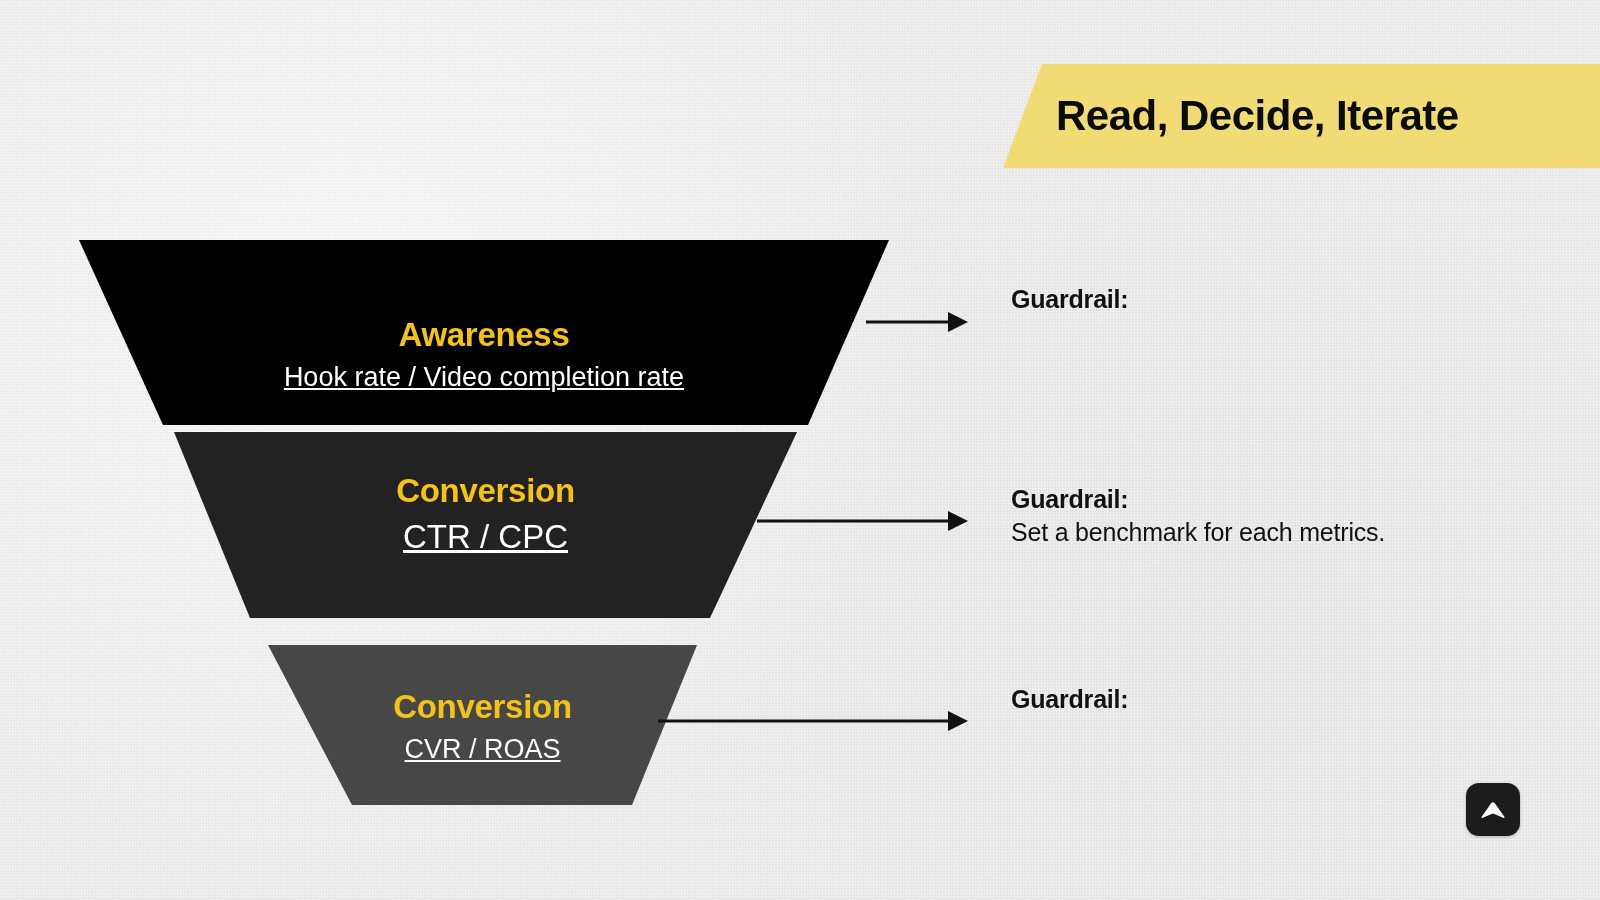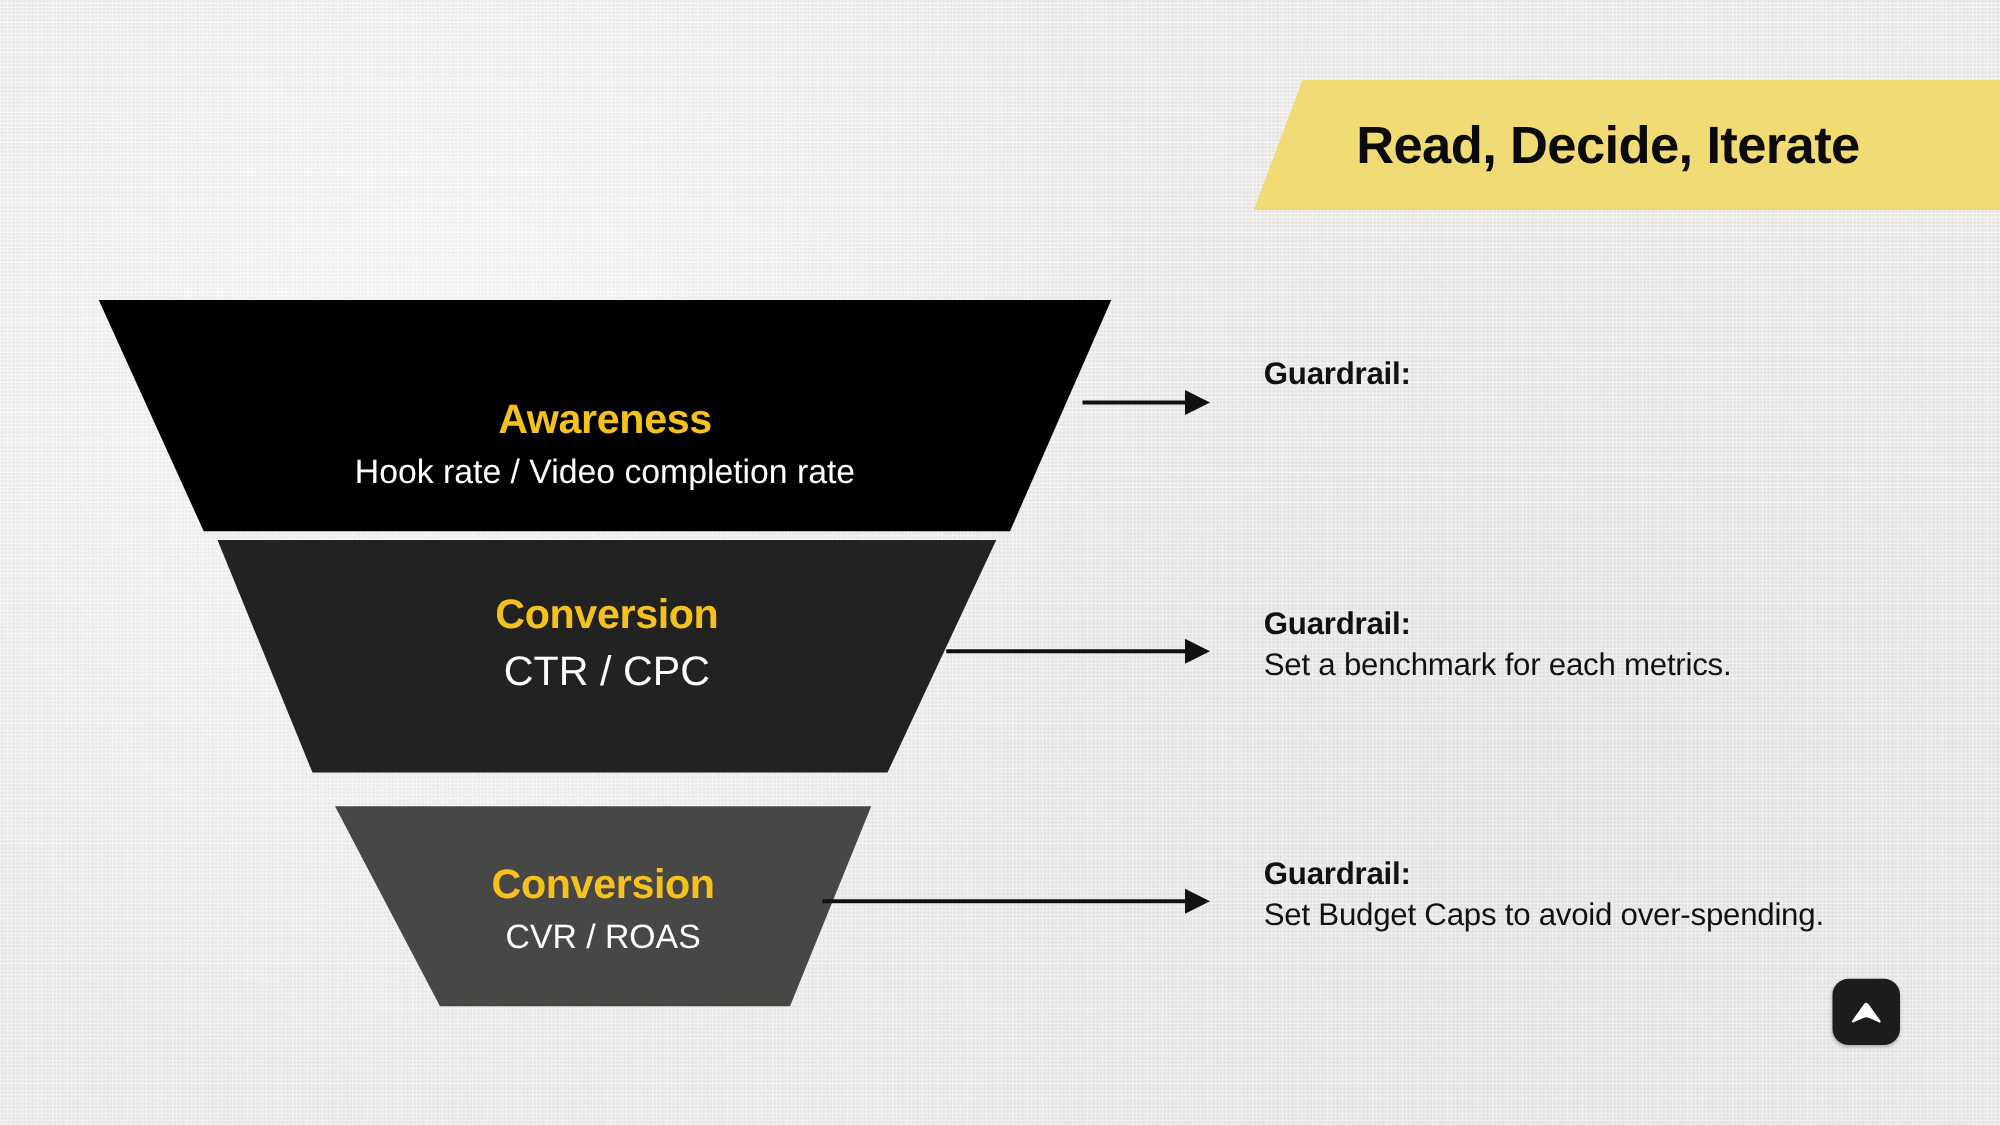--- a/index.html
+++ b/index.html
@@ -36,21 +36,21 @@
     left: 1003px;
     top: 64px;
     width: 597px;
     height: 104px;
     background: #f0db74;
     clip-path: polygon(39px 0, 597px 0, 597px 104px, 0 104px);
     display: flex;
     align-items: center;
   }
   #title-text {
-    margin-left: 82px;
+    margin-left: 53px;
     font-size: 42px;
     font-weight: bold;
     color: #0b0b0b;
     letter-spacing: -0.5px;
     white-space: nowrap;
   }
 
   
   #funnel {
     position: absolute;
@@ -68,20 +68,21 @@
     pointer-events: none;
   }
   .seg-title {
     color: #f5c21b;
     font-weight: bold;
     letter-spacing: -0.3px;
   }
   .seg-sub {
     color: #ffffff;
     font-weight: normal;
+    text-decoration: underline;
   }
 
   #s1-title { font-size: 33px; }
   #s1-sub   { font-size: 27px; }
   #s2-title { font-size: 33px; }
   #s2-sub   { font-size: 33px; }
   #s3-title { font-size: 33px; }
   #s3-sub   { font-size: 27px; }
 
   
@@ -178,21 +179,20 @@
     <div class="note-head">Guardrail:</div>
   </div>
 
   <div id="note-2" class="note">
     <div class="note-head">Guardrail:</div>
     <div class="note-body">Set a benchmark for each metrics.</div>
   </div>
 
   <div id="note-3" class="note">
     <div class="note-head">Guardrail:</div>
-    <div class="note-body">Set Budget Caps to avoid over-spending.</div>
   </div>
 
   <button id="scroll-top-button">
     <span style="display:block; line-height:0;">
       <svg width="26" height="18" viewBox="0 0 26 18" xmlns="http://www.w3.org/2000/svg">
         <path d="M13 1.2 C14.0 1.2 14.7 2.0 15.3 2.9 L24.2 15.4 C25.0 16.6 24.2 17.3 23.1 16.8 L14.9 13.2 C13.6 12.6 12.4 12.6 11.1 13.2 L2.9 16.8 C1.8 17.3 1.0 16.6 1.8 15.4 L10.7 2.9 C11.3 2.0 12.0 1.2 13 1.2 Z" fill="#ffffff"></path>
       </svg>
     </span>
   </button>
 

